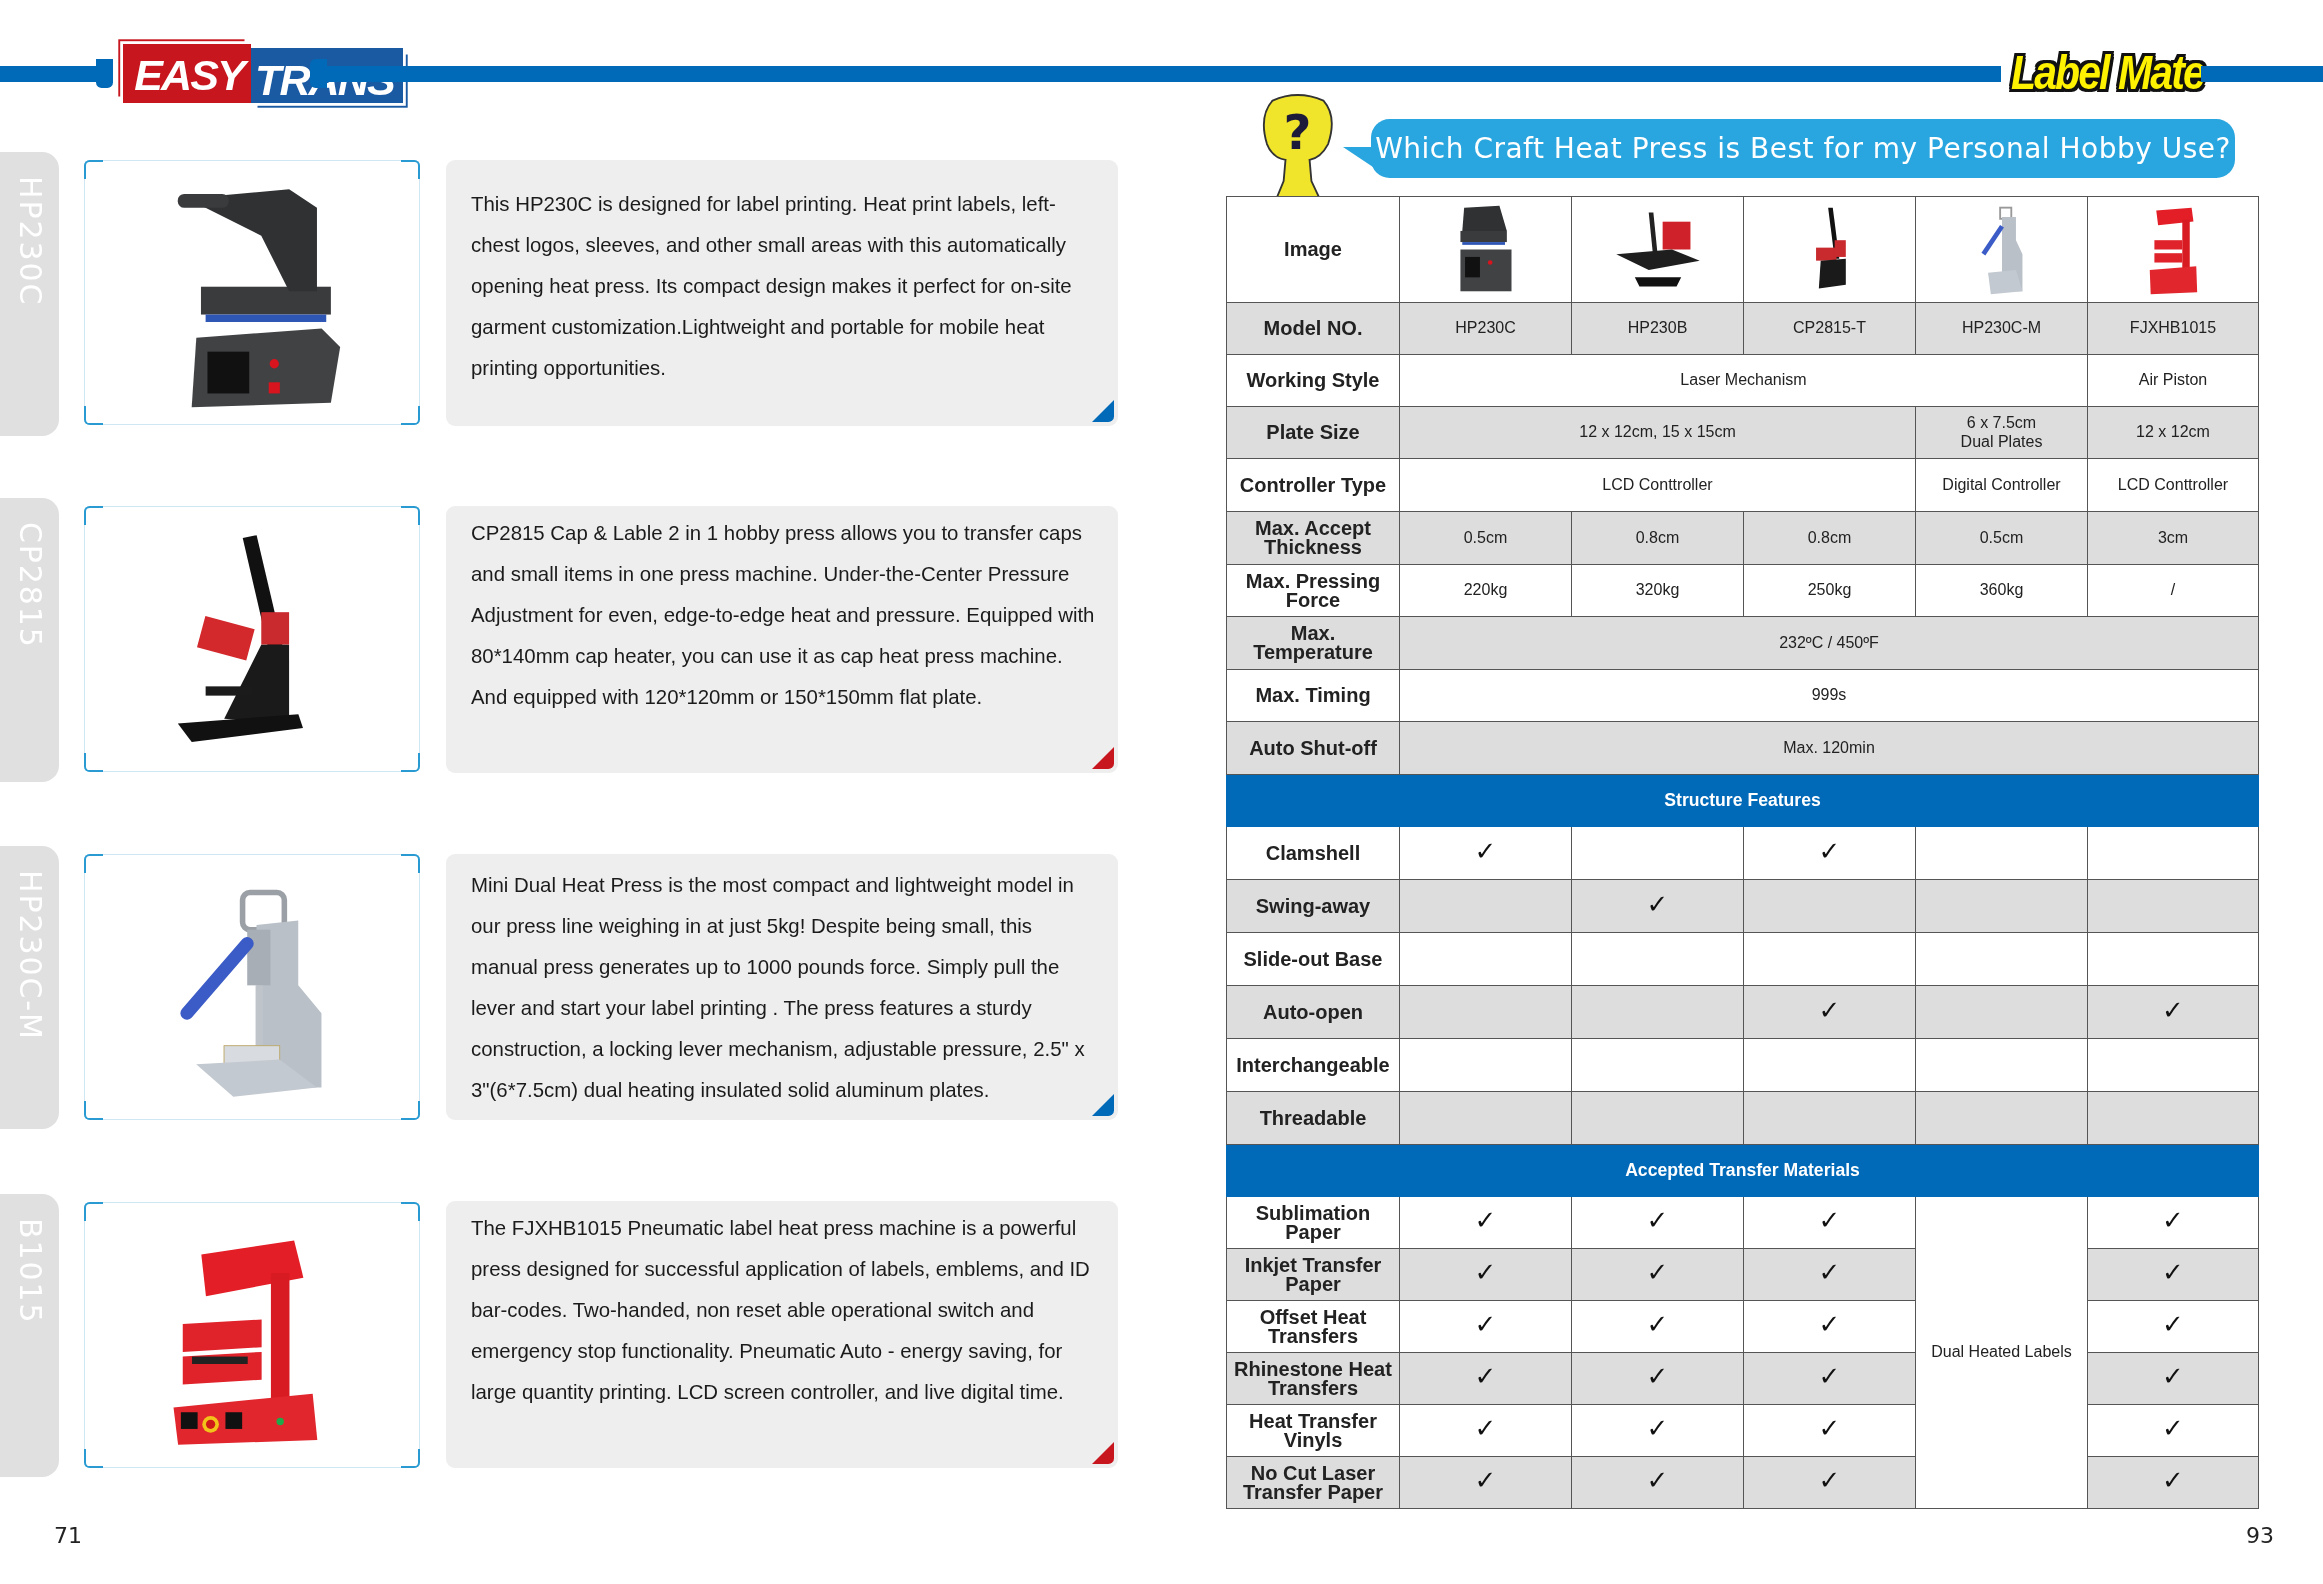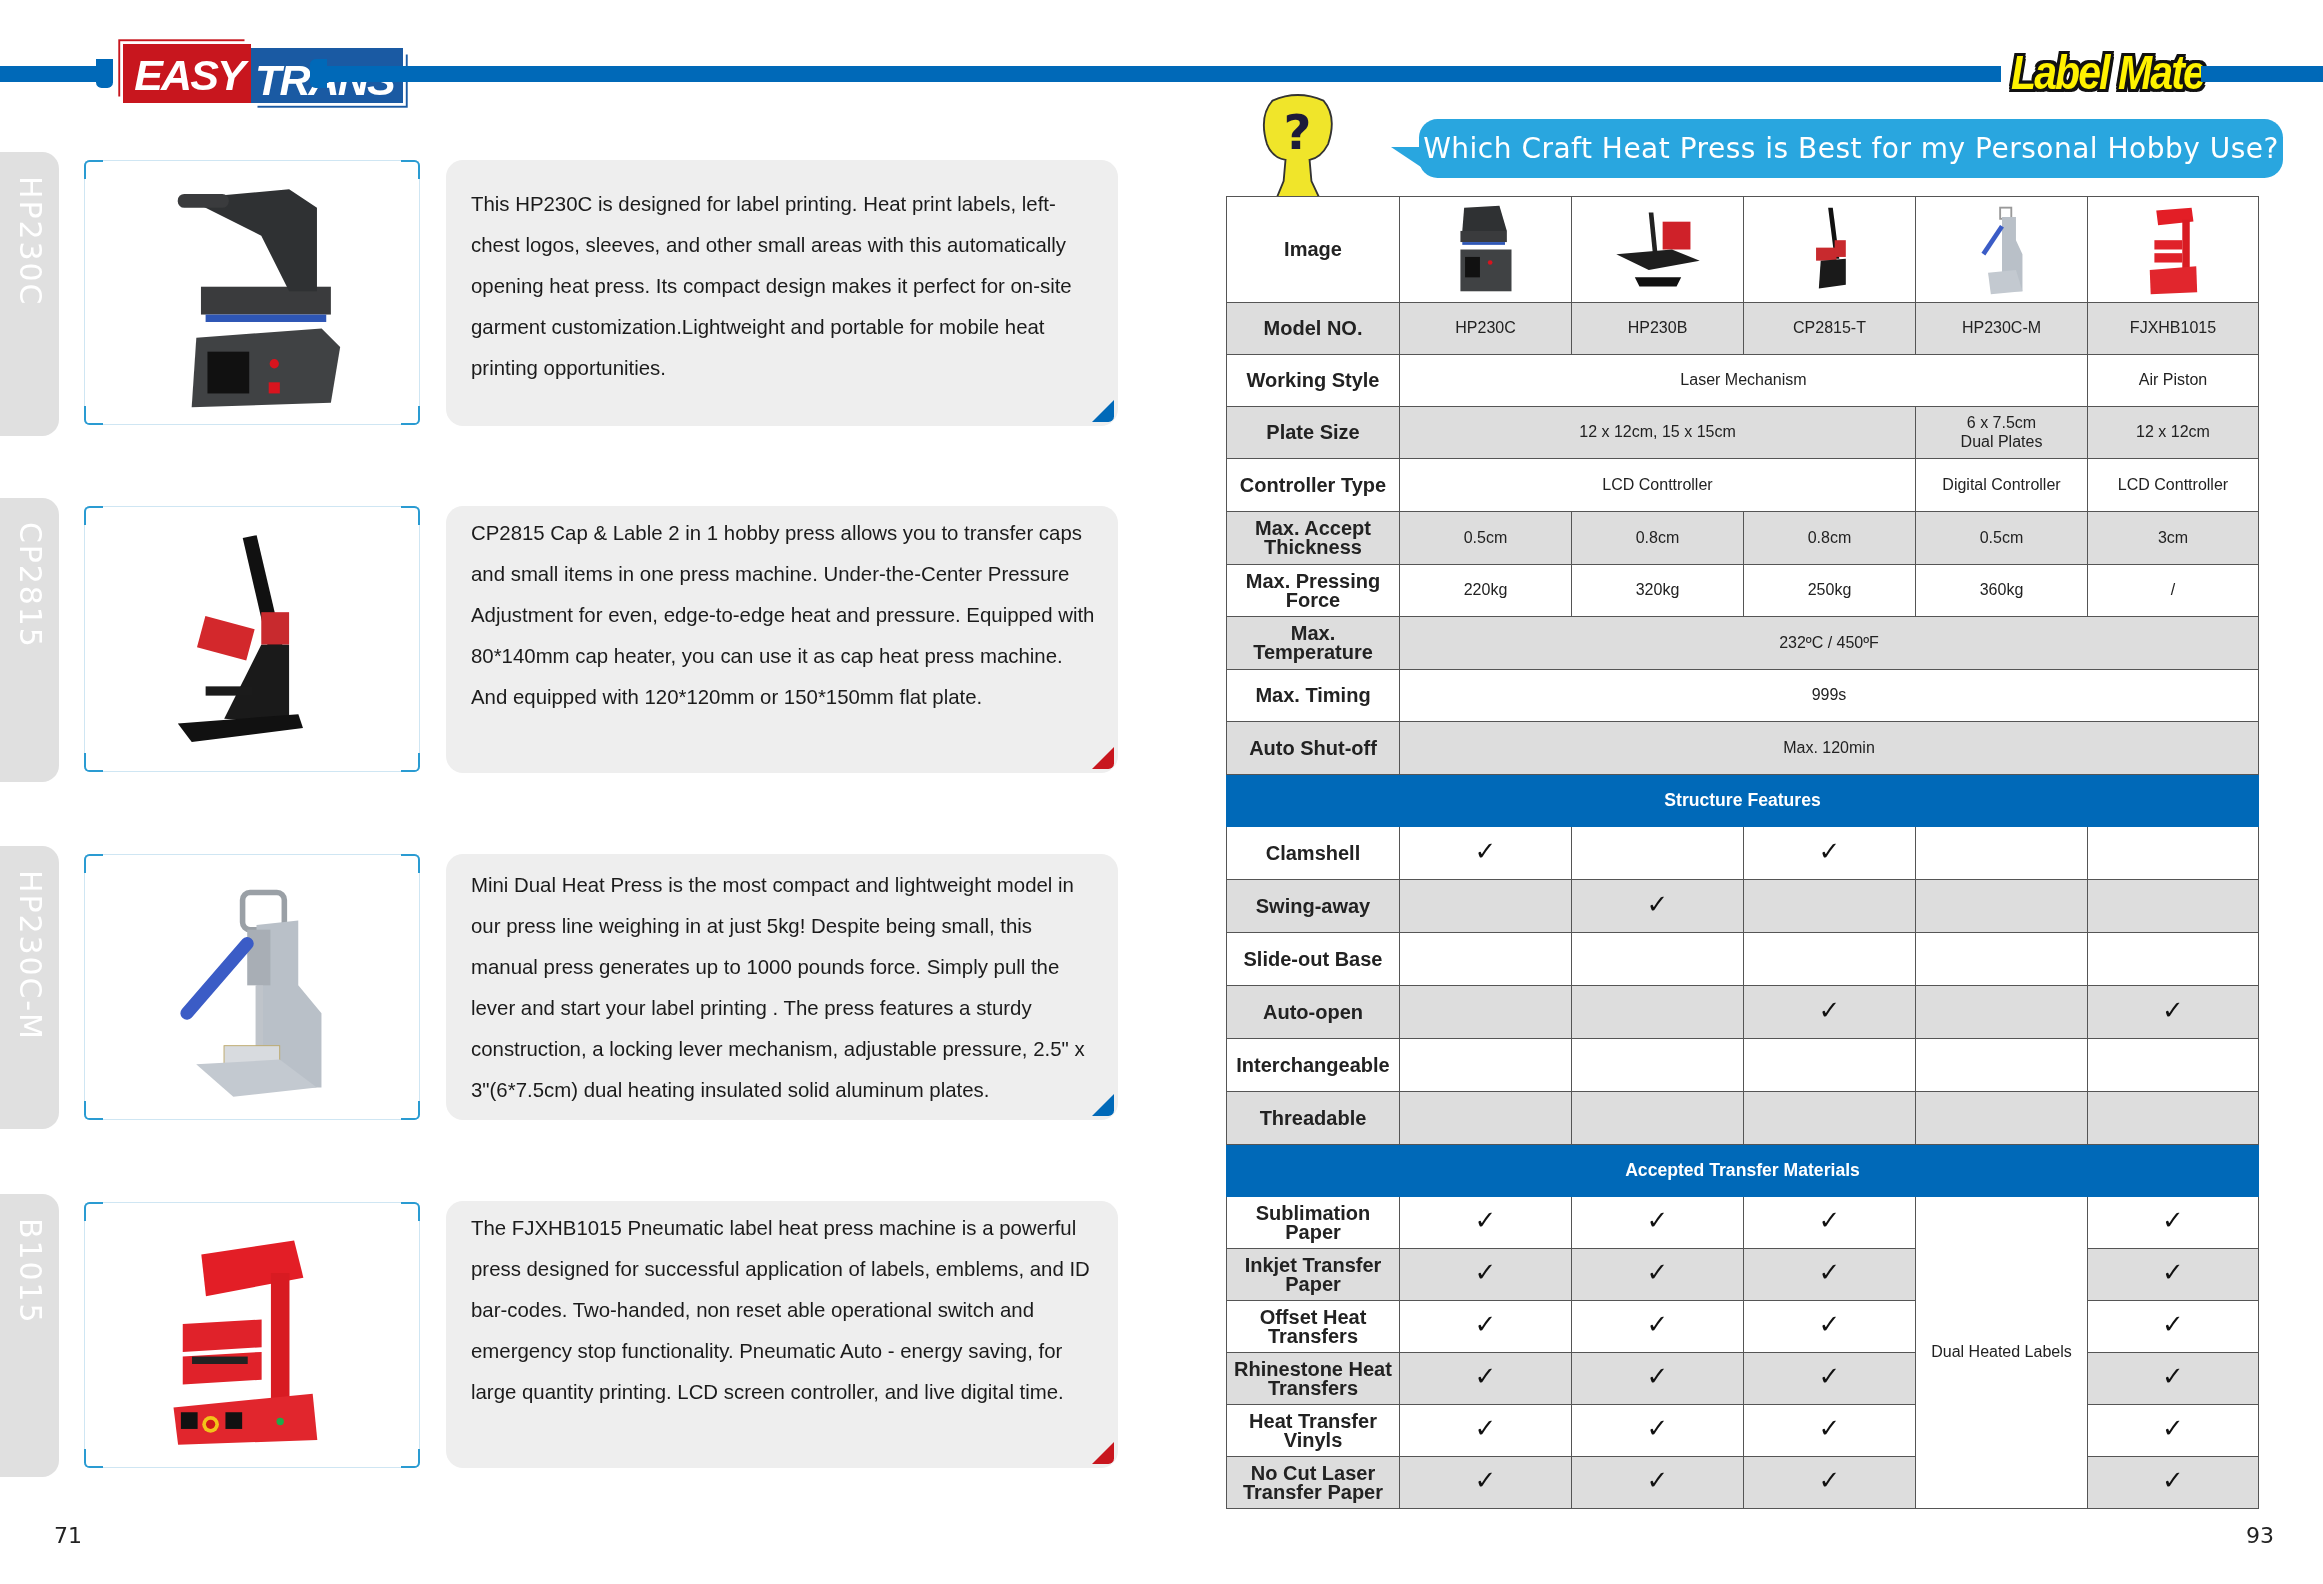--- a/index.html
+++ b/index.html
@@ -17,29 +17,29 @@
 
   
   .side-tab { position: absolute; left: 0; width: 59px; background: #e0e0e0; border-radius: 0 16.7px 16.7px 0; }
   .side-tab span { position: absolute; left: 50%; top: 24px; transform-origin: 0 0; transform: rotate(90deg) translate(0, -50%); white-space: nowrap; font: 30px "DejaVu Sans", sans-serif; color: #ffffff; letter-spacing: 1.9px; }
   .img-frame { position: absolute; left: 84px; width: 336px; border: 0.9px solid #cfe6f3; border-radius: 5.6px; background: #fff; }
   .img-frame .c { position: absolute; width: 18.6px; height: 18.6px; border-color: #2a9bd2; border-style: solid; }
   .c.tl { left: -0.9px; top: -0.9px; border-width: 2.8px 0 0 2.8px; border-top-left-radius: 5.6px; }
   .c.tr { right: -0.9px; top: -0.9px; border-width: 2.8px 2.8px 0 0; border-top-right-radius: 5.6px; }
   .c.bl { left: -0.9px; bottom: -0.9px; border-width: 0 0 2.8px 2.8px; border-bottom-left-radius: 5.6px; }
   .c.br { right: -0.9px; bottom: -0.9px; border-width: 0 2.8px 2.8px 0; border-bottom-right-radius: 5.6px; }
-  .desc { position: absolute; left: 446px; width: 672px; background: #eeeeee; border-radius: 17px; padding: 0 16.7px 0 25px; font: 20.4px/41px "Liberation Sans", sans-serif; color: #1b1b1b; }
+  .desc { position: absolute; left: 446px; width: 672px; background: #eeeeee; border-radius: 9px; padding: 0 16.7px 0 25px; font: 20.4px/41px "Liberation Sans", sans-serif; color: #1b1b1b; }
   .desc .corner { position: absolute; right: 3.7px; bottom: 3.7px; width: 0; height: 0; border-style: solid; border-width: 0 0 22px 22px; border-color: transparent transparent var(--cc) transparent; border-bottom-right-radius: 5.6px; }
   .pagenum { position: absolute; font: 22px "DejaVu Sans", sans-serif; color: #222; }
 
   
   .mach { position: absolute; }
 
   
-  .bubble { position: absolute; left: 1371px; top: 119px; width: 864px; height: 59px; background: #29a6df; border-radius: 18.6px; color: #fff; font: 28px "DejaVu Sans", sans-serif; letter-spacing: 0.5px; display: flex; align-items: center; justify-content: center; margin-left: 48px; }
+  .bubble { position: absolute; left: 1371px; top: 119px; width: 864px; height: 59px; background: #29a6df; border-radius: 18.6px; color: #fff; font: 28px "DejaVu Sans", sans-serif; letter-spacing: 0.5px; display: flex; align-items: center; justify-content: center; }
   .bubble:before { content: ""; position: absolute; left: -28px; top: 28px; border-style: solid; border-width: 0 33px 22px 0; border-color: transparent #29a6df transparent transparent; }
   .mascot { position: absolute; left: 1254px; top: 93px; width: 88px; height: 104px; }
 
   table.cmp { position: absolute; left: 1226px; top: 196px; width: 1030px; border-collapse: collapse; table-layout: fixed; font-family: "Liberation Sans", sans-serif; }
   table.cmp td { border: 1.4px solid #555; text-align: center; vertical-align: middle; font-size: 16px; color: #222; padding: 0 1.9px; line-height: 18.6px; }
   table.cmp td.lbl { font-weight: bold; font-size: 20px; border-left: 1.4px solid #555; }
   table.cmp tr.g td { background: #dddddd; }
   table.cmp tr.w td { background: #ffffff; }
   table.cmp tr.sec td { background: #0069b8; color: #fff; font-weight: bold; font-size: 17.6px; border-color: #0069b8; }
   table.cmp td.dual { background: #ffffff !important; }

